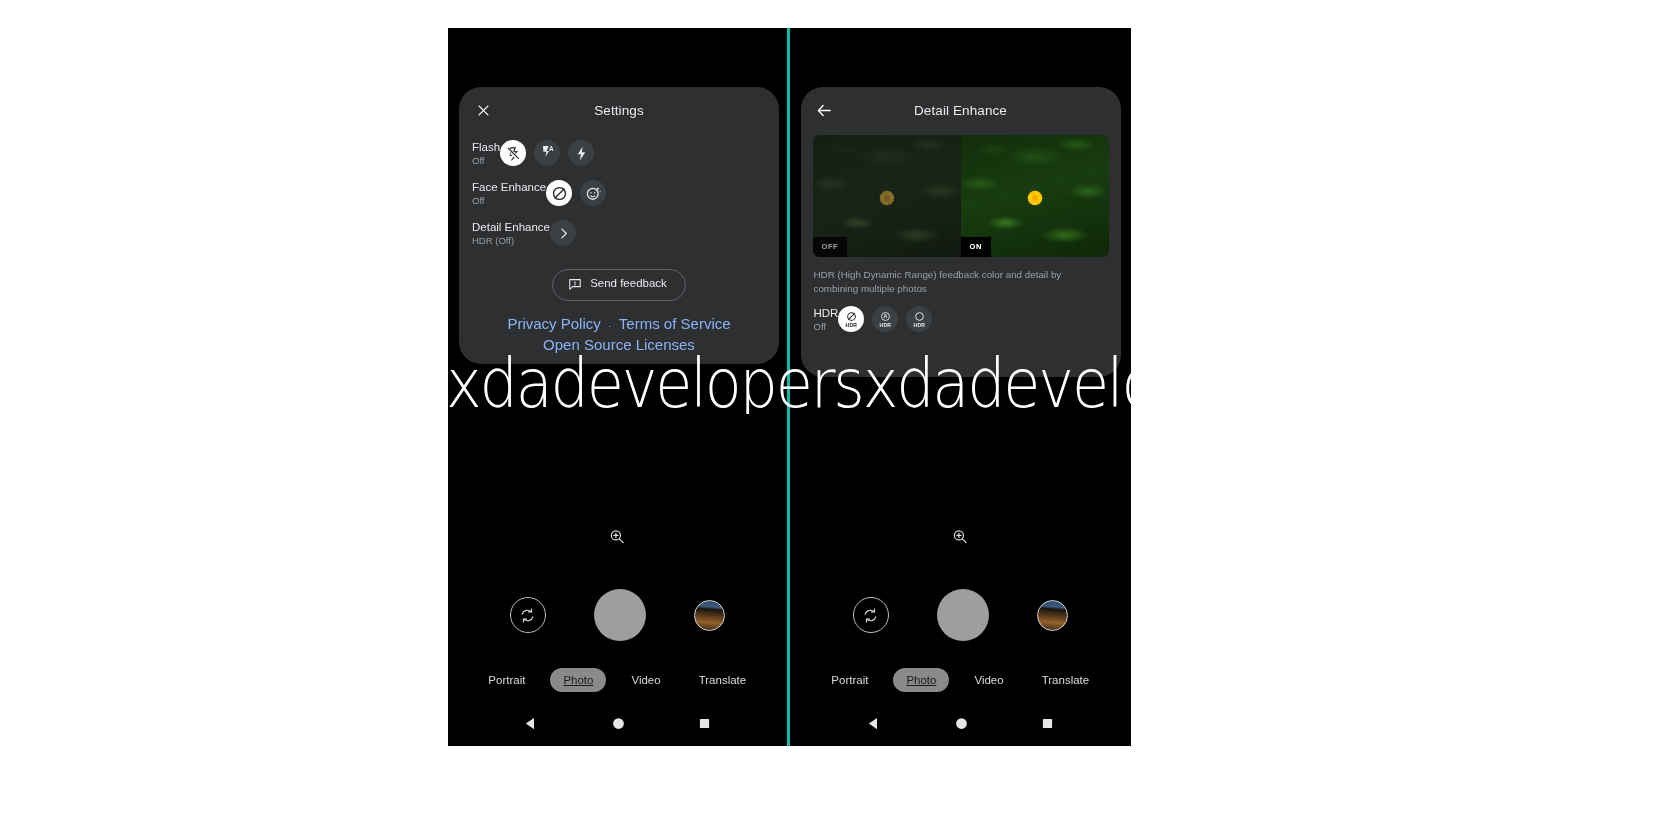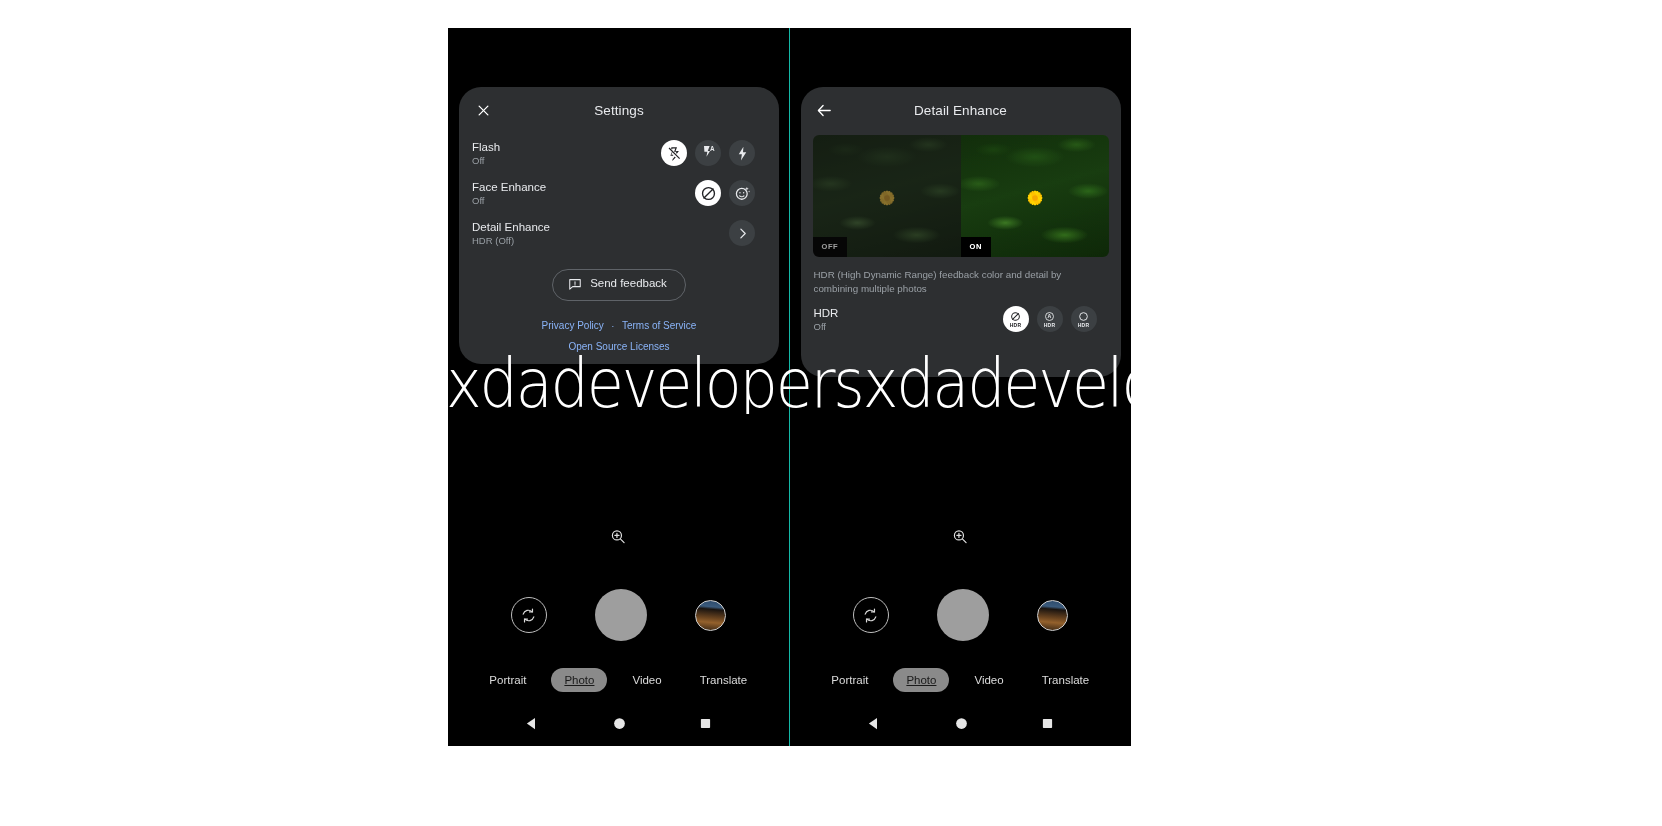--- a/index.html
+++ b/index.html
@@ -22,21 +22,21 @@
     width: 683px; height: 718px;
     display: flex;
     background: #000;
   }
   .phone {
     position: relative;
     width: 341.5px; height: 718px;
     background: #000000;
     overflow: hidden;
   }
-  .phone.left  { border-right: 1px solid #14b8a6; }
+  .phone.left  { border-right: 3px solid #14b8a6; }
 
   
   .sheet {
     position: absolute;
     left: 11px; top: 59px;
     width: 320px;
     background: #2d2f31;
     border-radius: 22px;
     overflow: hidden;
   }
@@ -63,21 +63,20 @@
     color: #e8eaed;
     font-size: 13.5px;
     letter-spacing: .1px;
   }
 
   
   .row {
     position: relative;
     display: flex;
     align-items: center;
-    justify-content: space-between;
     padding: 0 24px 0 13px;
     min-height: 40px;
   }
   .row-texts { display: flex; flex-direction: column; gap: 1px; }
   .row-title {
     color: #e8eaed;
     font-size: 11.5px;
     line-height: 14px;
   }
   .row-sub {
@@ -153,21 +152,21 @@
     font-size: 11.5px;
     background: transparent;
   }
   .links {
     margin-top: 13px;
     text-align: center;
     line-height: 19px;
   }
   .links a {
     color: #8ab4f8;
-    font-size: 10px;
+    font-size: 15px;
     text-decoration: none;
   }
   .links .dot { color: #8ab4f8; font-size: 9.5px; margin: 0 3px; }
 
   
   .preview {
     margin: 2px 12px 0 12px;
     height: 122px;
     border-radius: 6px;
     overflow: hidden;

